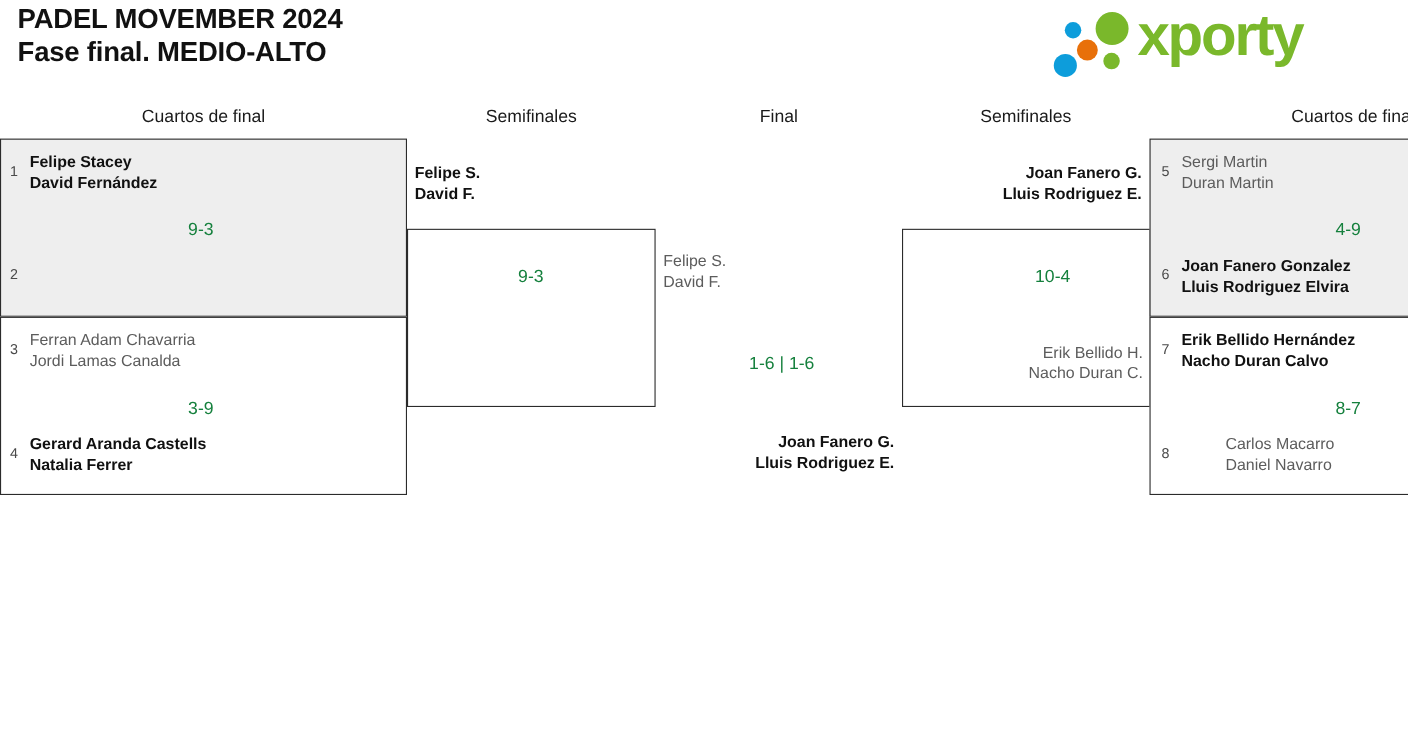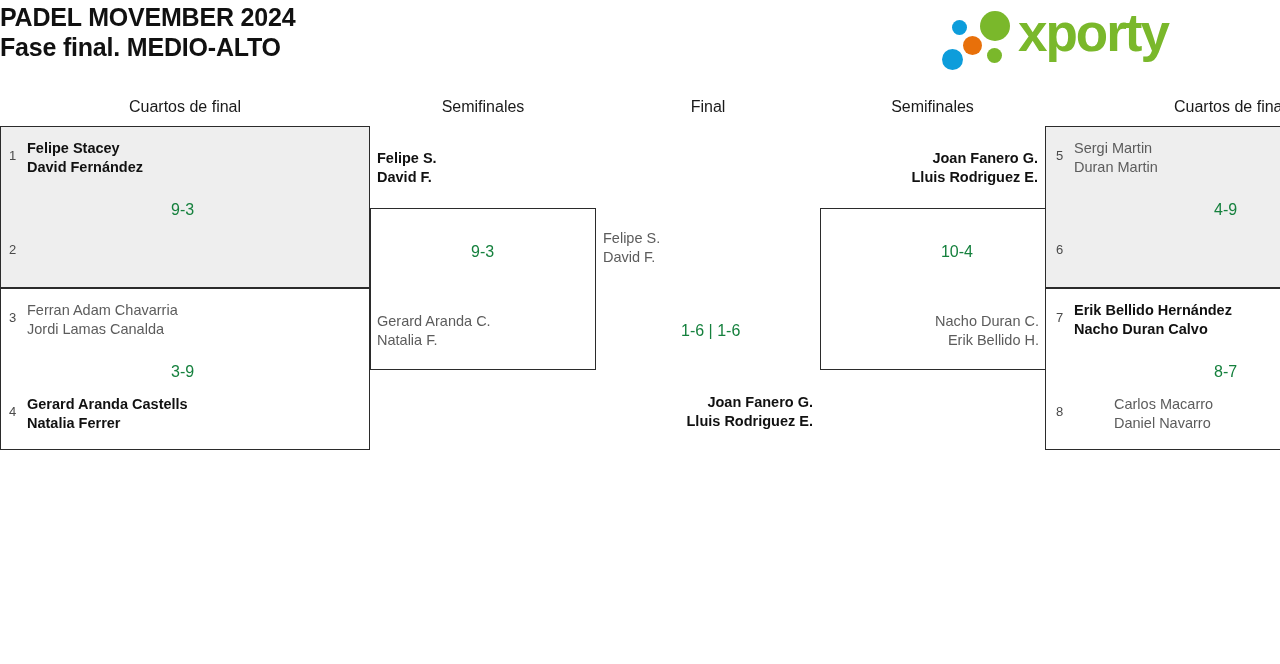--- a/index.html
+++ b/index.html
@@ -12,21 +12,21 @@
     height: 664px;
     overflow: hidden;
     font-family: "Liberation Sans", sans-serif;
     color: #1a1a1a;
     position: relative;
   }
 
   
   .page-header {
     position: absolute;
-    left: 0; top: 0;
+    left: 16px; top: 0;
     width: 1168px;
     height: 88px;
   }
   .title-block {
     position: absolute;
     left: 0; top: 2px;
   }
   .title-line {
     font-size: 25px;
     font-weight: 700;
@@ -181,24 +181,20 @@
     </div>
   </div>
 
   <div class="player p-win align-left" style="left:377px; top:149px;">
     <span class="p-name2">Felipe S.</span>
     <span class="p-name2">David F.</span>
   </div>
 
   <div class="match-box sf-box plain" style="left:370px; top:208px;">
     <span class="score align-left" style="left:100px; top:33px;">9-3</span>
-    <div class="player p-lose align-left" style="left:6px; top:103px;">
-      <span class="p-name2">Gerard Aranda C.</span>
-      <span class="p-name2">Natalia F.</span>
-    </div>
   </div>
 
   <div class="player p-lose align-left" style="left:603px; top:229px;">
     <span class="p-name2">Felipe S.</span>
     <span class="p-name2">David F.</span>
   </div>
 
   <span class="score" style="left:681px; top:321px;">1-6 | 1-6</span>
 
   <div class="player p-win align-right" style="right:467px; top:393px;">
@@ -207,33 +203,37 @@
   </div>
 
   <div class="player p-win align-right" style="left:820px; width:218px; top:149px;">
     <span class="p-name2">Joan Fanero G.</span>
     <span class="p-name2">Lluis Rodriguez E.</span>
   </div>
 
   <div class="match-box sf-box plain" style="left:820px; top:208px;">
     <span class="score align-right" style="left:0; width:152px; top:33px;">10-4</span>
     <div class="player p-lose align-right" style="left:0; width:218px; top:103px;">
+      <span class="p-name2">Erik Bellido H.</span>
       <span class="p-name2">Nacho Duran C.</span>
-      <span class="p-name2">Erik Bellido H.</span>
     </div>
   </div>
 
   <div class="match-box qf-box qf-right shade" style="top:126px;">
     <span class="seed" style="left:10px; top:21px;">5</span>
     <div class="player p-lose align-left" style="left:28px; top:12px;">
       <span class="p-name2">Sergi Martin</span>
       <span class="p-name2">Duran Martin</span>
     </div>
     <span class="score align-left" style="left:168px; top:73px;">4-9</span>
     <span class="seed" style="left:10px; top:115px;">6</span>
+    <div class="player p-win align-left" style="left:28px; top:106px;">
+      <span class="p-name2">Joan Fanero Gonzalez</span>
+      <span class="p-name2">Lluis Rodriguez Elvira</span>
+    </div>
   </div>
 
   <div class="match-box qf-box qf-right plain" style="top:288px;">
     <span class="seed" style="left:10px; top:21px;">7</span>
     <div class="player p-win align-left" style="left:28px; top:12px;">
       <span class="p-name2">Erik Bellido Hernández</span>
       <span class="p-name2">Nacho Duran Calvo</span>
     </div>
     <span class="score align-left" style="left:168px; top:73px;">8-7</span>
     <span class="seed" style="left:10px; top:115px;">8</span>

